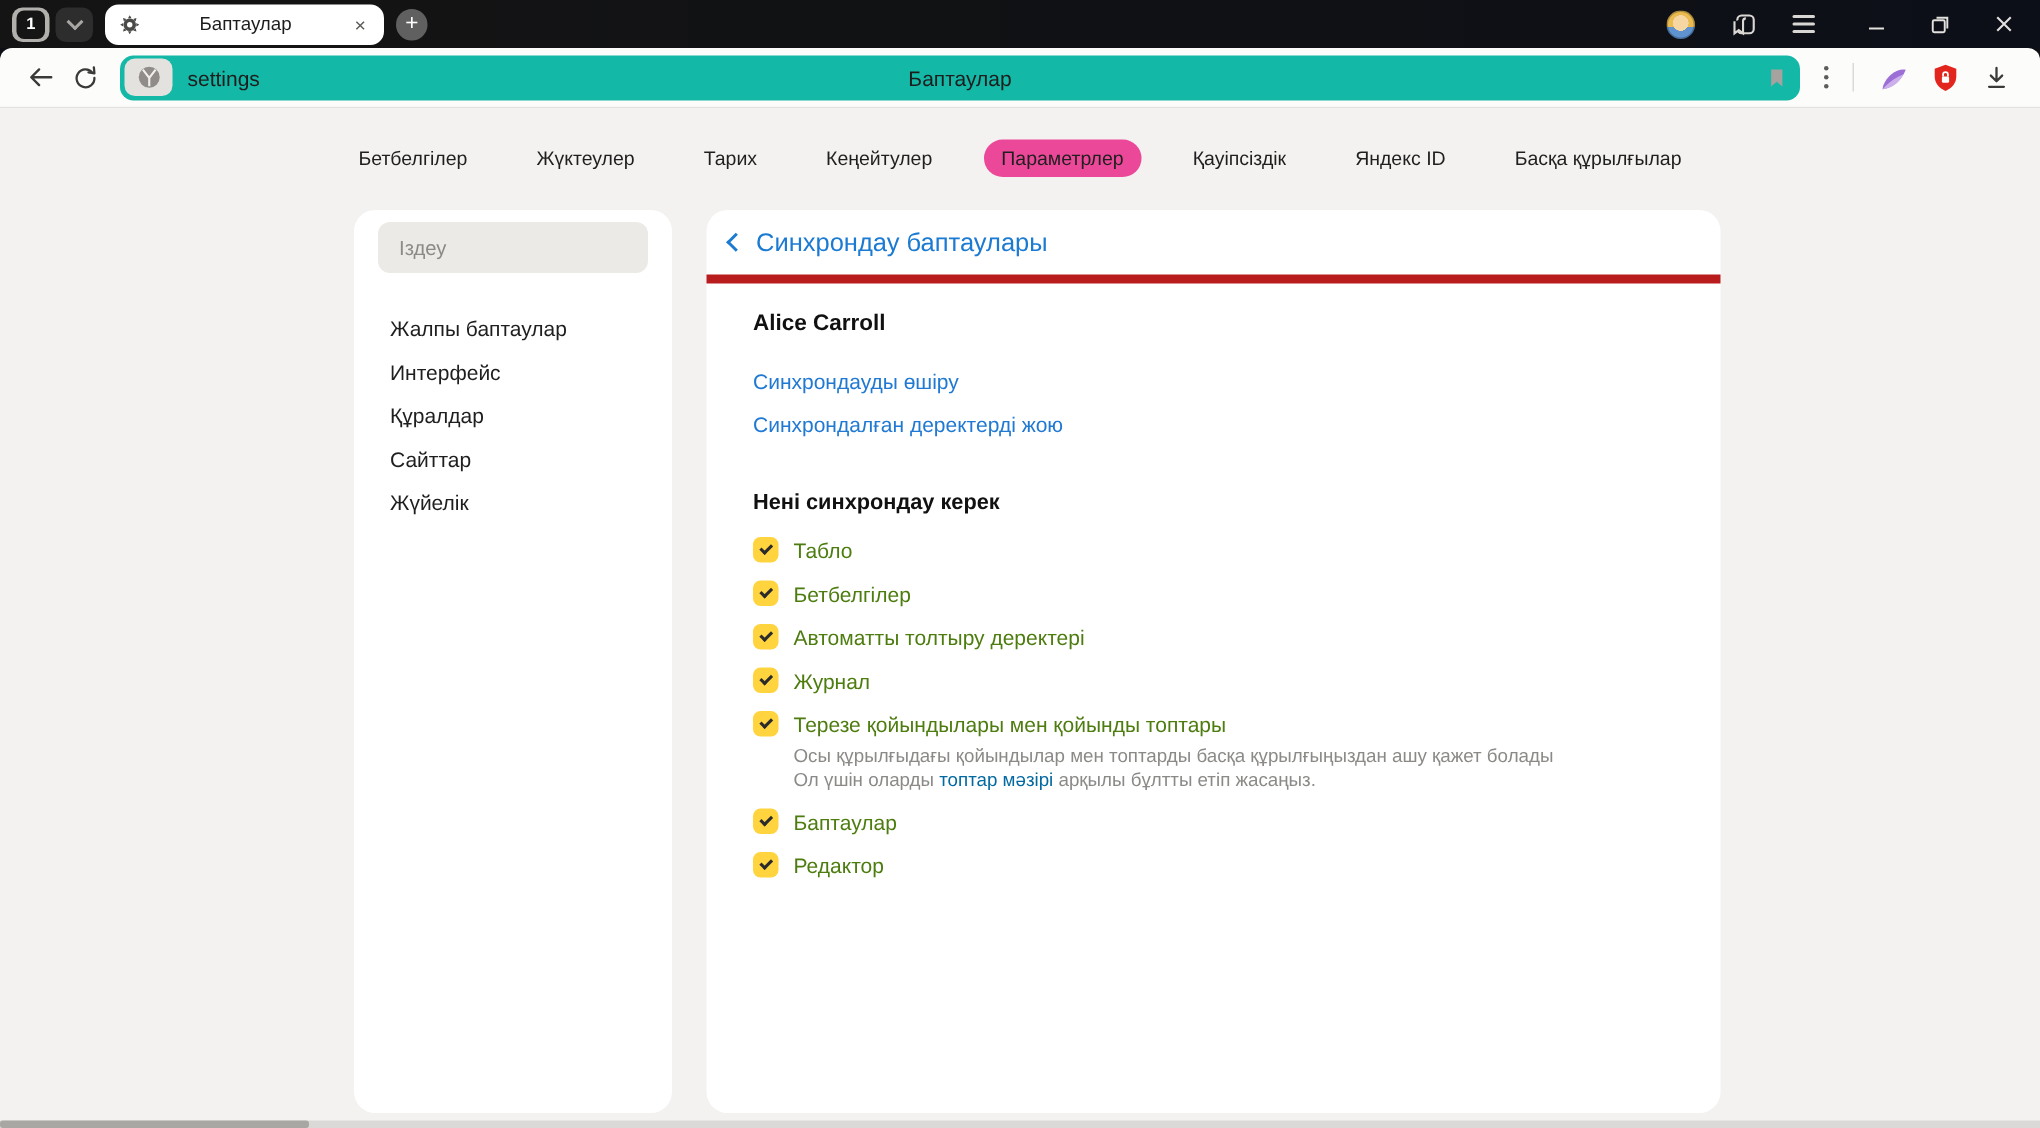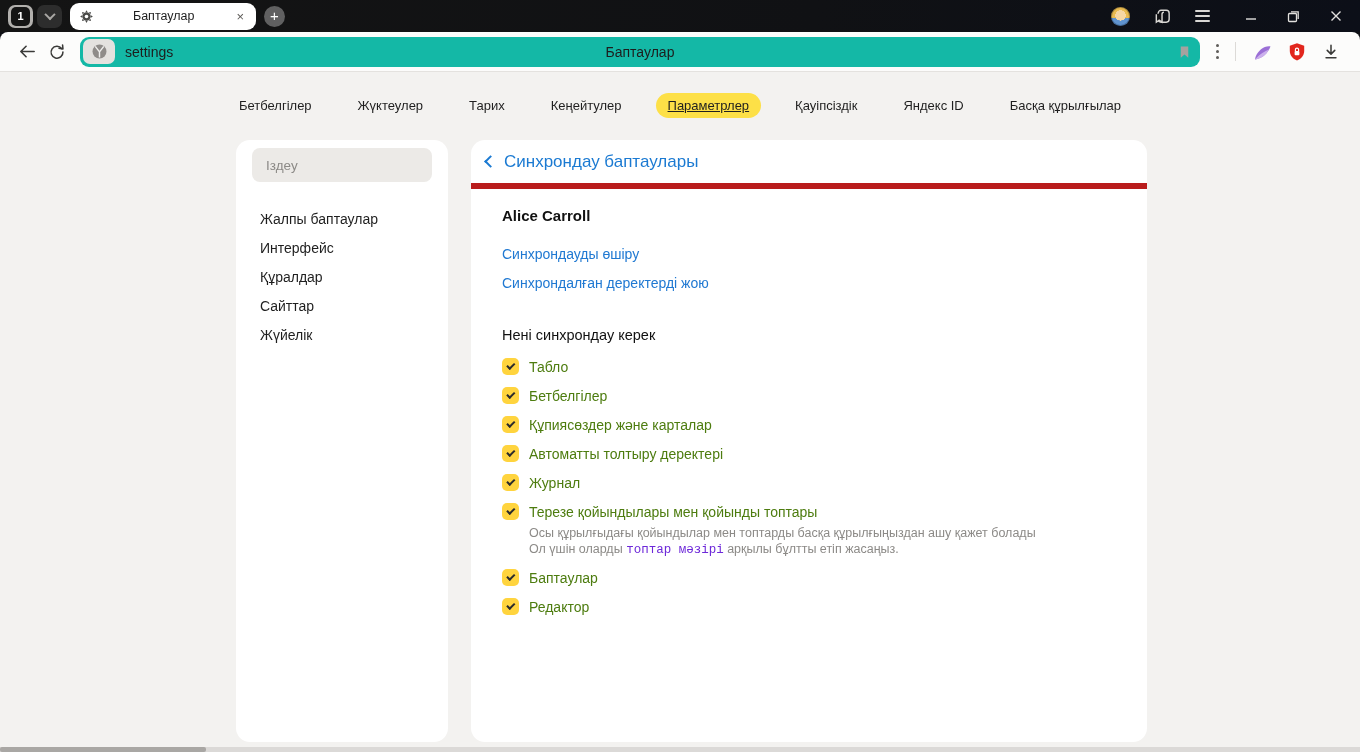--- a/index.html
+++ b/index.html
@@ -46,50 +46,50 @@
   .omni-bookmark { margin-left:auto; display:flex; align-items:center; z-index:1; }
   .kebab { display:flex; flex-direction:column; gap:2.6px; padding:4px 6px; }
   .kebab i { width:3px; height:3px; border-radius:50%; background:#5f5d5a; }
   .tb-divider { width:1px; height:19px; background:#dcdad7; margin:0 10px; }
   .tb-icon { width:34px; height:30px; display:flex; align-items:center; justify-content:center; }
 
   
   .content { flex:1; background:#f3f2f0; overflow:hidden; display:flex; flex-direction:column; }
   .navtabs { display:flex; justify-content:center; align-items:center; gap:22px; padding:20px 0 0 0; height:46px; flex:none; }
   .navtab { font-size:13px; color:#1f1f1f; padding:5px 12px; border-radius:14px; white-space:nowrap; }
-  .navtab.active { background:#fde047;text-decoration:underline; }
+  .navtab.active { background:#ec4899; }
 
   .layout { display:flex; gap:23px; margin:22px 0 0 236px; height:602px; }
   .card { background:#fff; border-radius:14px; }
   .sidebar { width:212px; padding:8px 16px 0 16px; flex:none; }
   .search-input { width:100%; height:34px; background:#eceae7; border:none; border-radius:8px;
                   padding:0 14px; font-size:13.5px; color:#1f1f1f; outline:none;
                   font-family:"Liberation Sans","DejaVu Sans",sans-serif; }
   .search-input::placeholder { color:#8c8a87; }
   .side-list { margin-top:22px; }
   .side-item { height:29px; display:flex; align-items:center; padding-left:8px; font-size:14px; color:#1f1f1f; }
 
   .main { width:676px; display:flex; flex-direction:column; }
   .main-header { height:49px; display:flex; align-items:center; padding-left:15px; border-bottom:6px solid #b91c1c; flex:none; }
   .back-chev { width:9px; height:9px; border-left:2px solid #1b7ad2; border-bottom:2px solid #1b7ad2;
                transform:rotate(45deg); margin:0 9px 0 0; }
   .main-title { font-size:17px; color:#1b7ad2; }
   .main-body { padding:18px 30px 0 31px; overflow:hidden; }
   .account-name { font-size:15px; font-weight:bold; color:#111; margin-bottom:15px; }
   .link-row { height:29px; display:flex; align-items:center; }
   .blue-link { font-size:14px; color:#2079d2; }
-  .section-title { font-size:14.5px; font-weight:normal; color:#111; margin-top:30px; margin-bottom:15px; }
+  .section-title { font-size:14.5px; font-weight:bold; color:#111; margin-top:30px; margin-bottom:15px; }
   .cbx-row { display:flex; align-items:center; gap:10px; margin-bottom:12px; min-height:17px; }
   .cbx { width:17px; height:17px; border-radius:5px; background:#ffd43e; flex:none;
          display:flex; align-items:center; justify-content:center; }
   .cbx-check { width:8px; height:4.5px; border-left:2px solid #2b2b2b; border-bottom:2px solid #2b2b2b;
                transform:rotate(-45deg) translate(0.5px,-1px); }
   .cbx-label { font-size:14px; color:#4d7c0f; }
   .cbx-desc { margin:-7px 0 11px 27px; font-size:12.5px; line-height:16px; color:#8c8a87; }
-  .cbx-desc a { color:#6d28d9; text-decoration:none;font-family:Liberation Mono, monospace; }
+  .cbx-desc a { color:#0369a1; text-decoration:none; }
 
   
   .hscroll { position:absolute; left:0; right:0; bottom:0; height:5px; background:#dbd9d7; }
   .hscroll-thumb { position:absolute; left:0; top:0; height:5px; width:206px; background:#a9a7a4; border-radius:2px; }
 
   svg { display:block; }
 </style>
 </head>
 <body>
 
@@ -255,26 +255,20 @@
           <div class="cbx-row">
             <span class="cbx">
                 <span class="cbx-check"></span>
               </span>
             <span class="cbx-label">Бетбелгілер</span>
           </div>
           <div class="cbx-row">
             <span class="cbx">
                 <span class="cbx-check"></span>
               </span>
-            <span class="cbx-label">Құпиясөздер және карталар</span>
-          </div>
-          <div class="cbx-row">
-            <span class="cbx">
-                <span class="cbx-check"></span>
-              </span>
             <span class="cbx-label">Автоматты толтыру деректері</span>
           </div>
           <div class="cbx-row">
             <span class="cbx">
                 <span class="cbx-check"></span>
               </span>
             <span class="cbx-label">Журнал</span>
           </div>
           <div class="cbx-row">
             <span class="cbx">

